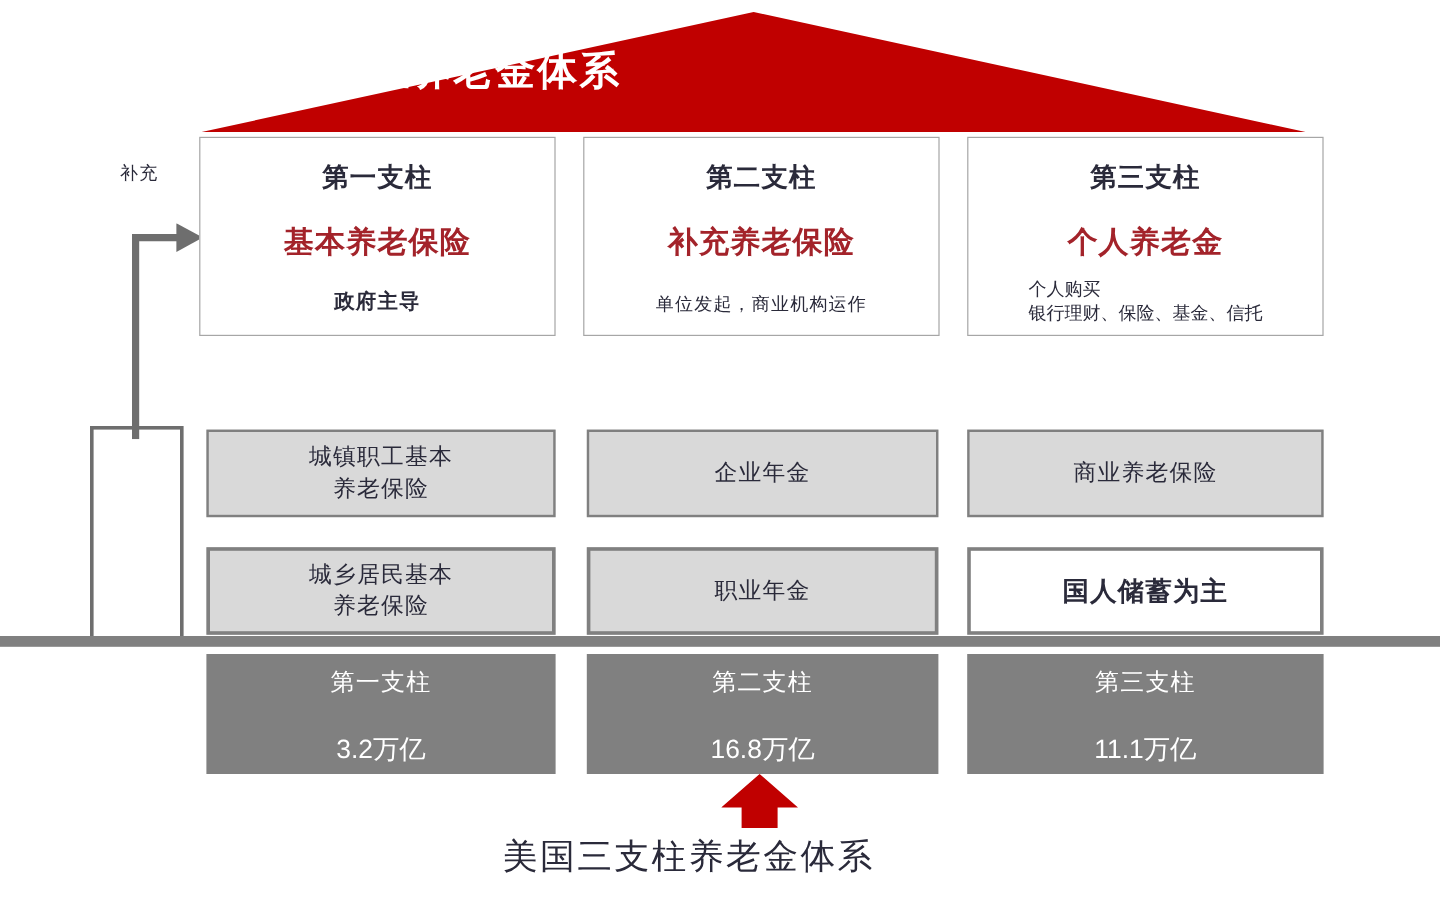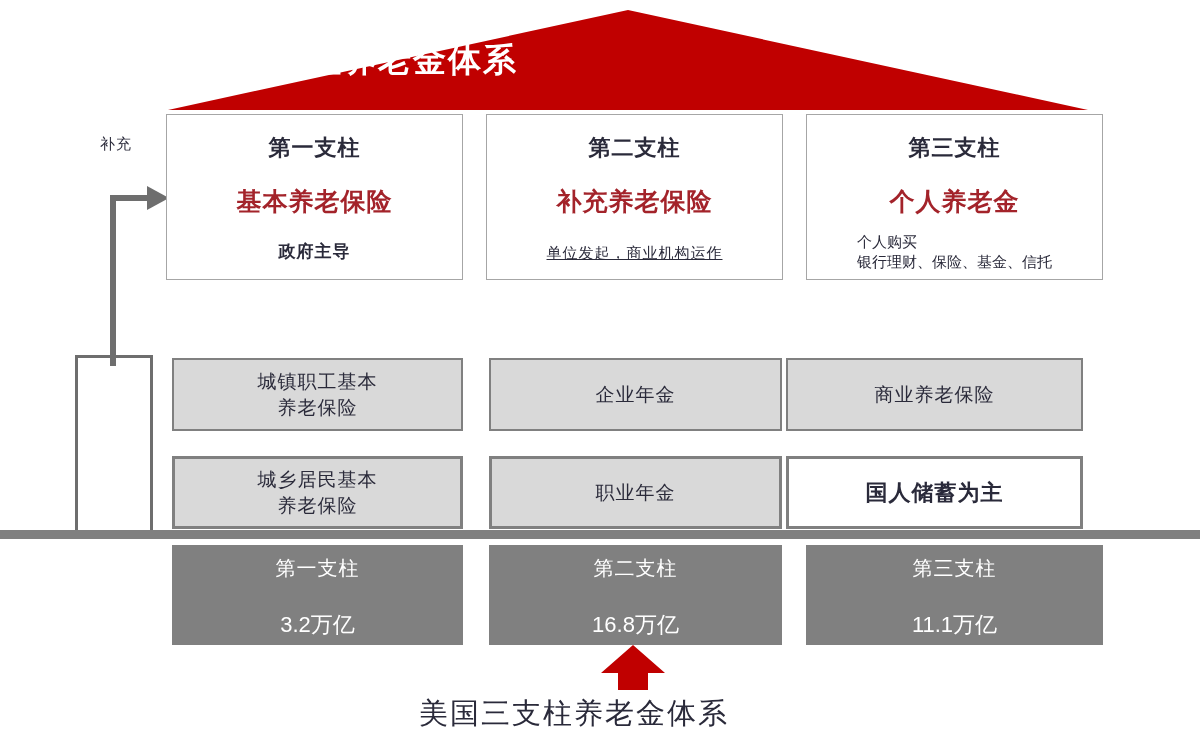--- a/index.html
+++ b/index.html
@@ -64,21 +64,21 @@
     letter-spacing:1px;
     margin-top:22px;
   }
   .pillar-sub{
     font-size:17px;
     color:#2a2a3a;
     font-weight:bold;
     letter-spacing:1px;
     margin-top:22px;
   }
-  .pillar-sub.thin{font-weight:normal;font-size:15px;margin-top:26px;text-decoration:underline;}
+  .pillar-sub.thin{font-weight:normal;font-size:15px;margin-top:26px;}
   .pillar-sub2{
     font-size:15px;
     color:#2a2a3a;
     font-weight:normal;
     letter-spacing:0px;
     margin-top:14px;
     text-align:left;
     line-height:1.35;
   }
   .pillar-sub2 .l2{font-size:15px;display:block;}
@@ -118,21 +118,21 @@
     text-align:center;
     color:#2a2a3a;
     font-size:19px;
     line-height:1.32;
     letter-spacing:1px;
   }
   .mbox.r1{top:358px;height:73px;}
   .mbox.r2{top:456px;height:73px;border-width:3px;}
   .mbox.c1{left:172px;width:291px;}
   .mbox.c2{left:489px;width:293px;}
-  .mbox.c3{left:786px;width:297px;}
+  .mbox.c3{left:806px;width:297px;}
   .mbox.white{
     background:#ffffff;
     font-weight:bold;
     font-size:22px;
     border:3px solid #808080;
     text-align:right;
   }
 
   
   .ground{

